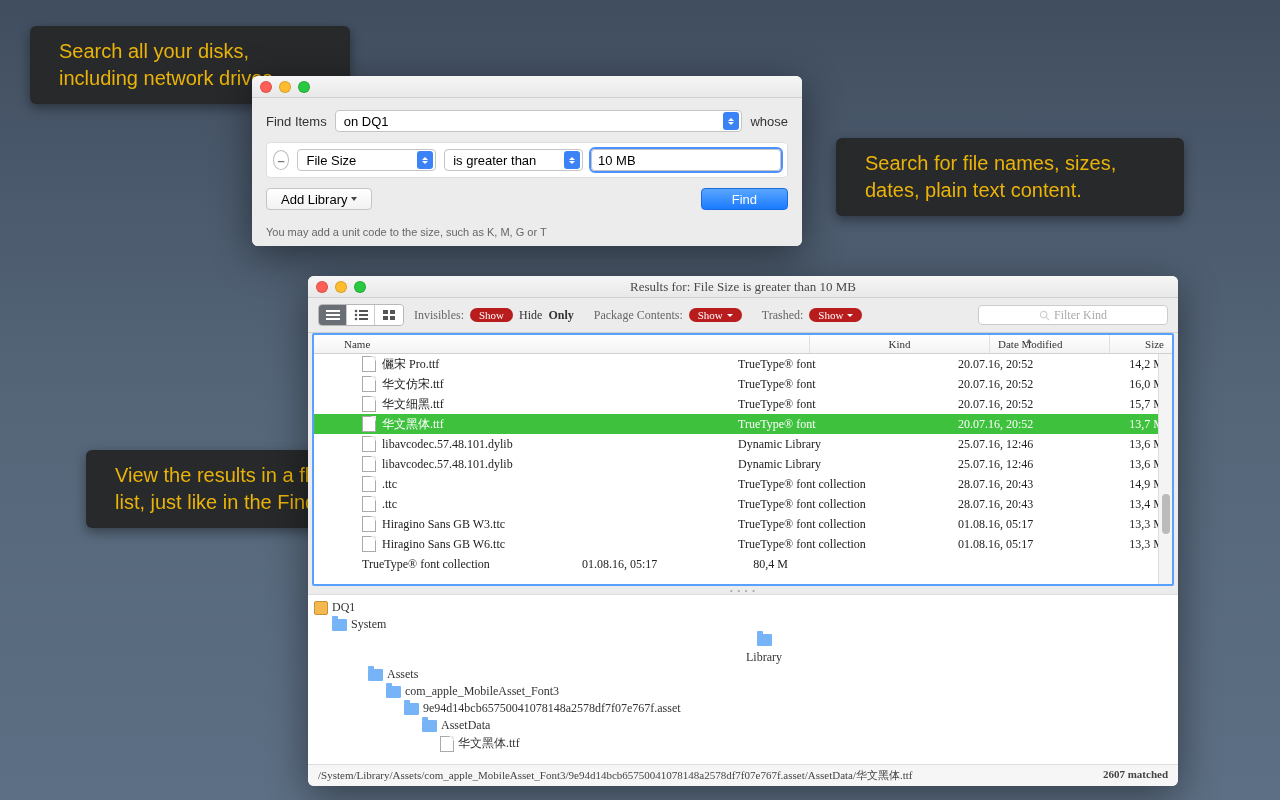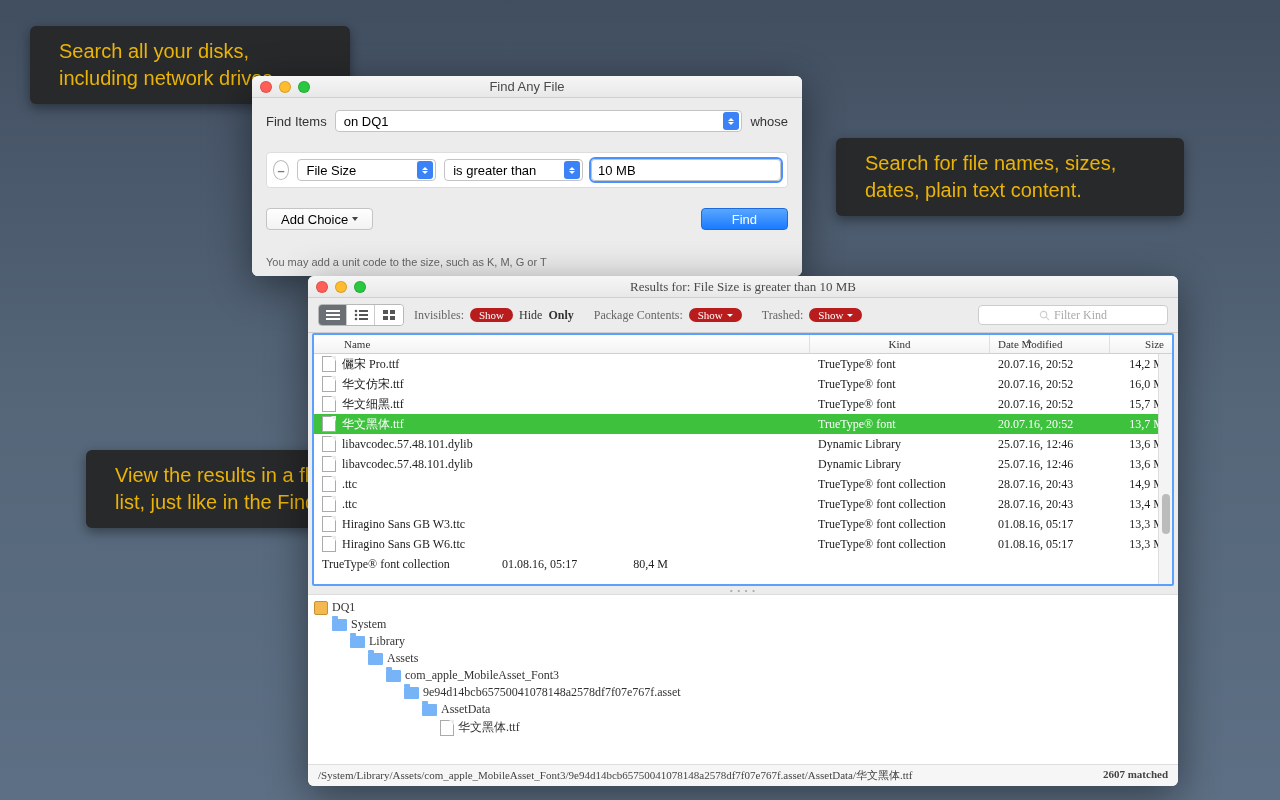--- a/index.html
+++ b/index.html
@@ -49,21 +49,21 @@
 .titlebar .title {
   position: absolute;
   left: 0; right: 0;
   text-align: center;
   font-size: 13px;
   color: #4a4a4a;
 }
 
 
 .search-body { padding: 12px 14px 8px; background: #ececec; }
-.row { display: flex; align-items: center; gap: 8px; margin-bottom: 20px; }
+.row { display: flex; align-items: center; gap: 8px; margin-bottom: 10px; }
 .label { font-size: 13px; color: #333; }
 .select {
   display: inline-flex;
   align-items: center;
   justify-content: space-between;
   background: #fff;
   border: 1px solid #c4c4c4;
   border-radius: 4px;
   height: 22px;
   padding: 0 2px 0 8px;
@@ -210,21 +210,21 @@
 }
 .tbody { height: 230px; overflow:hidden; position:relative; }
 .tr {
   display:flex;
   font-size: 12px;
   color:#222;
   height: 20px;
   align-items:center;
 }
 .tr:nth-child(even) { }
-.tr .td { padding: 0 8px; overflow:hidden; white-space:nowrap; }
+.tr .td { padding: 0 8px; overflow:hidden; white-space:nowrap;margin-left:40px; }
 .tr .name { flex:1; display:flex; align-items:center; gap:6px; padding-left:8px;}
 .tr .kind { width:180px; }
 .tr .date { width:120px; }
 .tr .size { width:62px; text-align:right; }
 .tr.sel { background:#3ec23e; color:#fff; }
 .fileicon {
   width:14px; height:16px;
   background:#fff; border:1px solid #aaa;
   position:relative;
 }
@@ -287,21 +287,20 @@
 <div class="callout" style="top:450px; left:86px; width:300px">View the results in a flat list, just like in the Finder</div>
 <div class="callout" style="top:624px; left:700px; width:364px">Easily see and access enclosing folders of found items</div>
 
 <div class="window" style="top:76px; left:252px; width:550px;">
   <div class="titlebar">
     <div class="traffic">
       <div class="dot red"></div>
       <div class="dot yellow"></div>
       <div class="dot green"></div>
     </div>
-    <div class="title">Find Any File</div>
   </div>
   <div class="search-body">
     <div class="row">
       <span class="label">Find Items</span>
       <div class="select" style="flex:1">
         <span>on DQ1</span>
         <span class="chev"></span>
       </div>
       <span class="label">whose</span>
     </div>
@@ -312,21 +311,21 @@
         <span class="chev"></span>
       </div>
       <div class="select" style="width:170px">
         <span>is greater than</span>
         <span class="chev"></span>
       </div>
       <input class="text-input" value="10 MB" style="">
     </div>
     <div class="row" style="justify-content:space-between;">
       <div class="btn">
-        <span>Add Choice</span>
+        <span>Add Library</span>
         <span class="tri"></span>
       </div>
       <div class="btn primary">Find</div>
     </div>
     <div class="hint">You may add a unit code to the size, such as K, M, G or T</div>
   </div>
 </div>
 
 <div class="window results" style="top:276px; left:308px;">
   <div class="titlebar">
@@ -508,21 +507,21 @@
 
   <div class="path-tree" id="ptree">
       <div class="pt-row" style="padding-left: 0px;">
         <span class="diskicon"></span>
         <span>DQ1</span>
       </div>
       <div class="pt-row" style="padding-left: 18px;">
         <span class="foldericon"></span>
         <span>System</span>
       </div>
-      <div class="pt-row" style="padding-left: 36px;">
+      <div class="pt-row" style="padding-left: 36px; flex-direction: column;">
         <span class="foldericon"></span>
         <span>Library</span>
       </div>
       <div class="pt-row" style="padding-left: 54px;">
         <span class="foldericon"></span>
         <span>Assets</span>
       </div>
       <div class="pt-row" style="padding-left: 72px;">
         <span class="foldericon"></span>
         <span>com_apple_MobileAsset_Font3</span>

